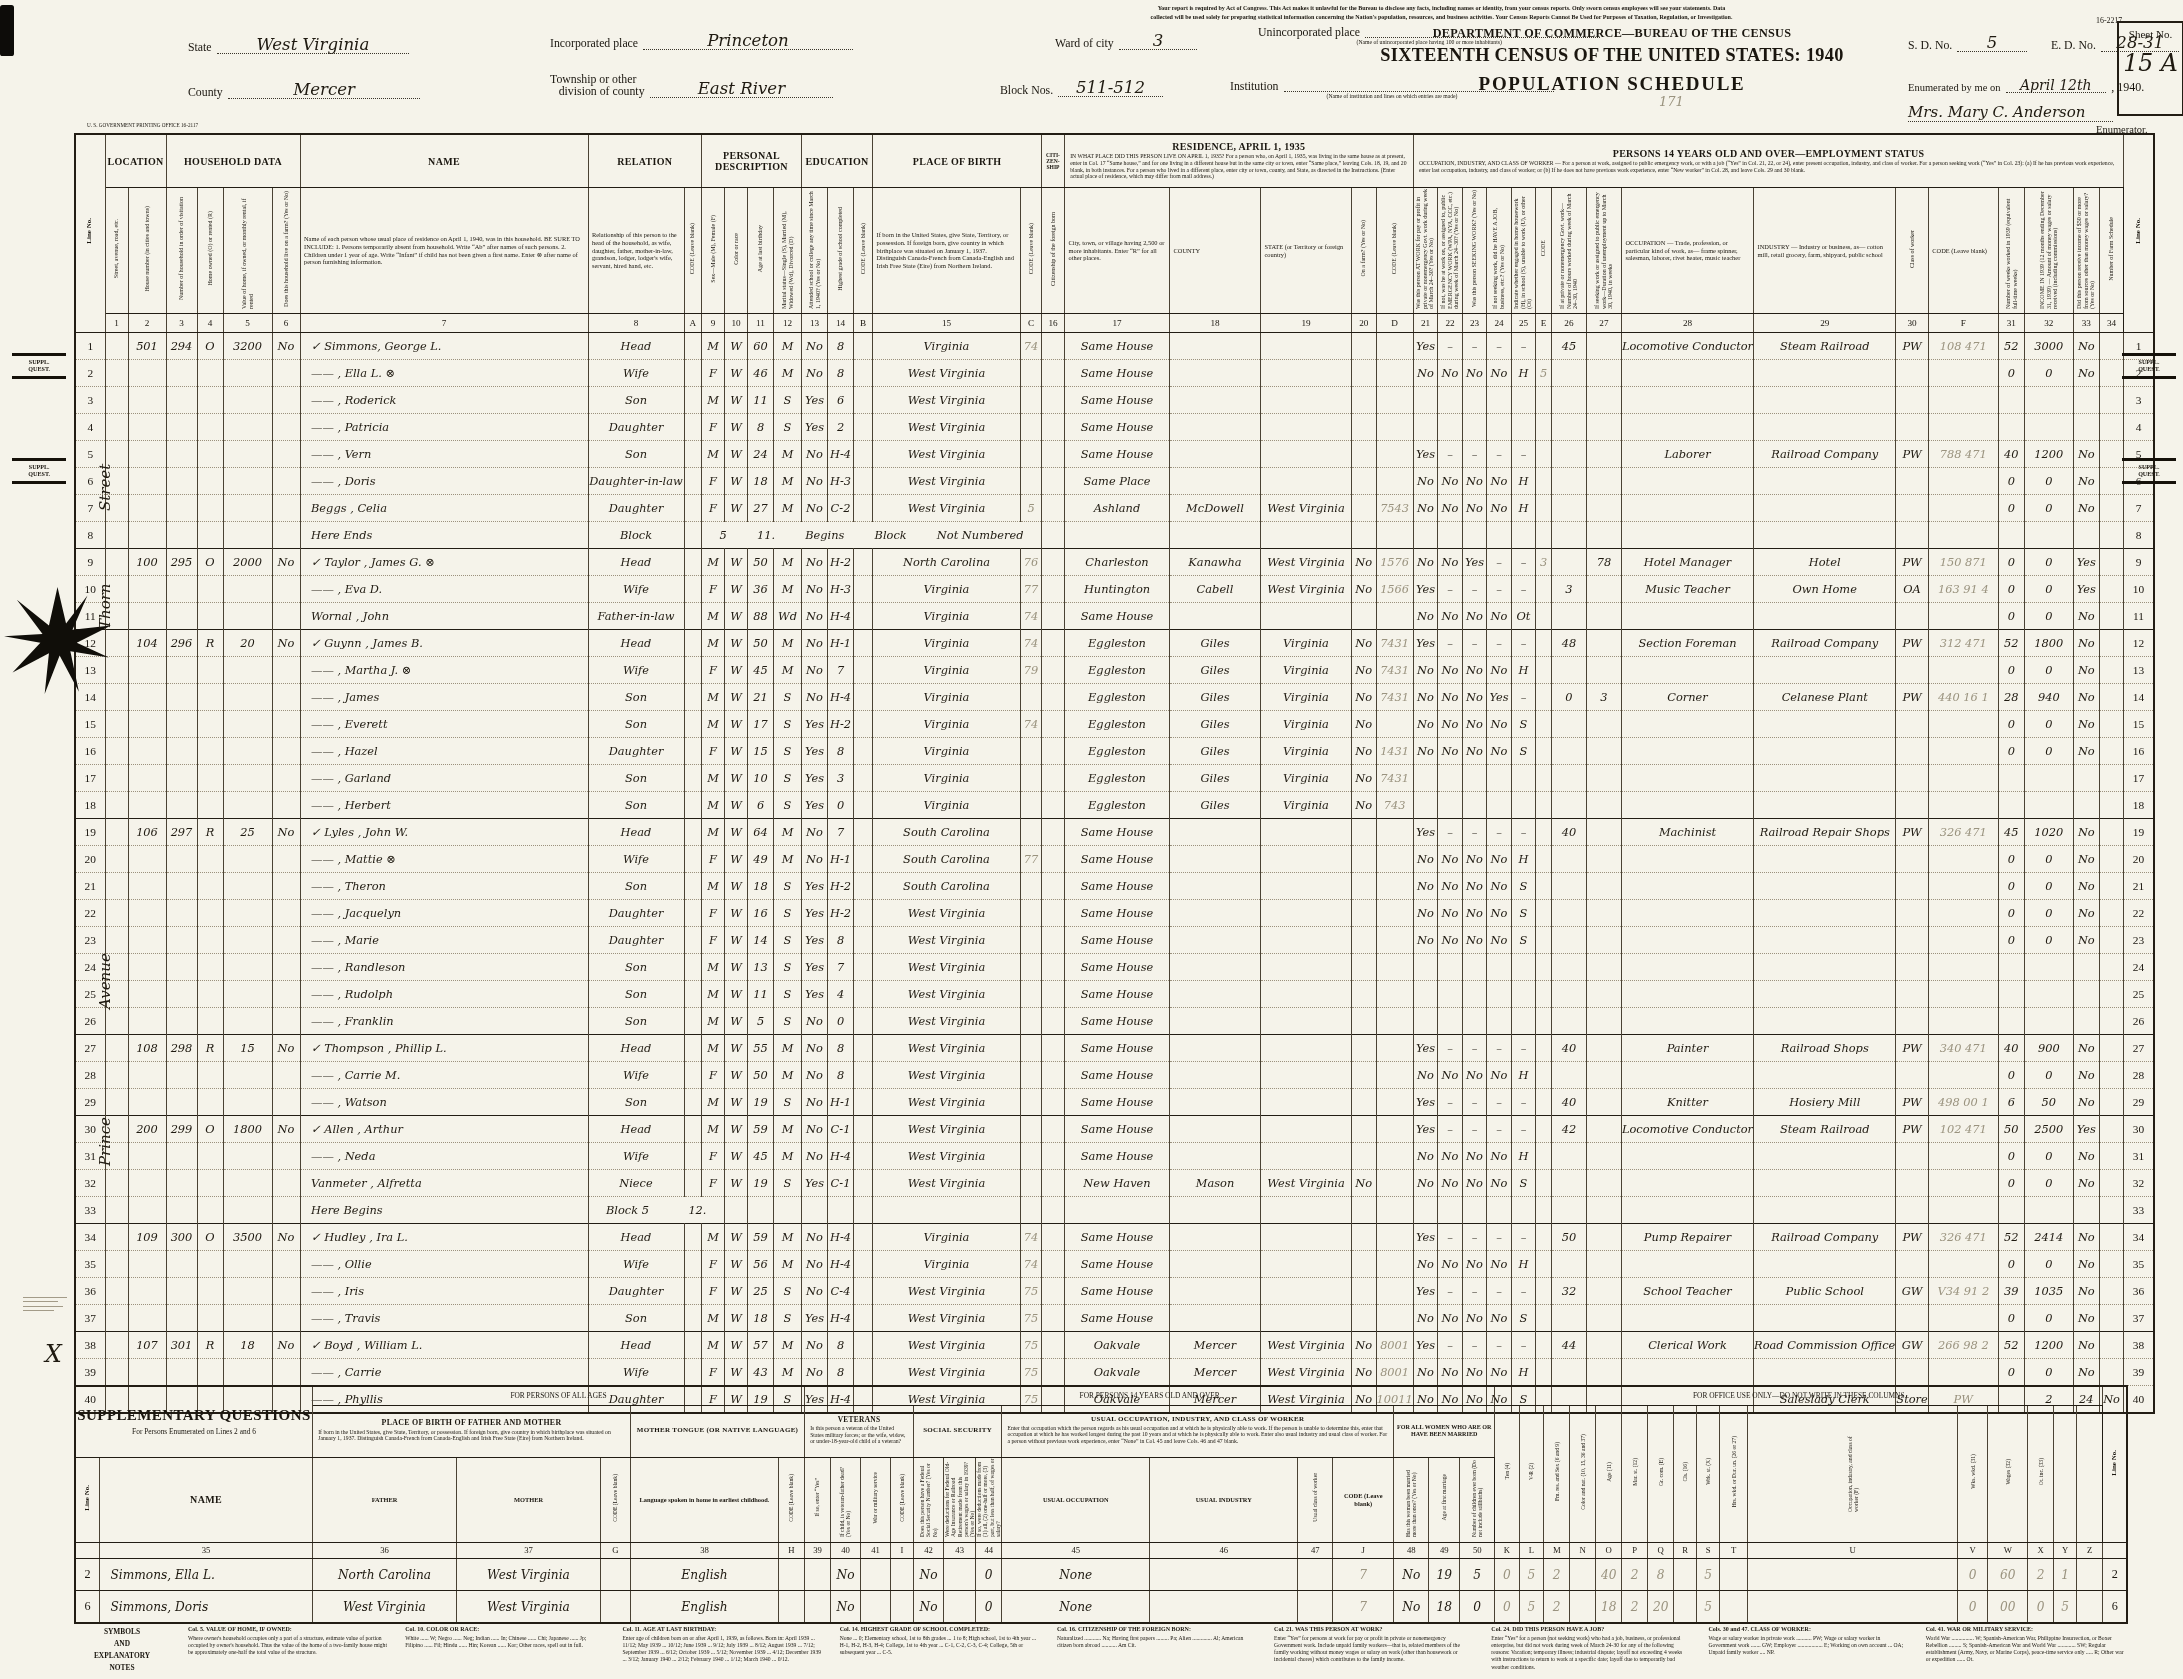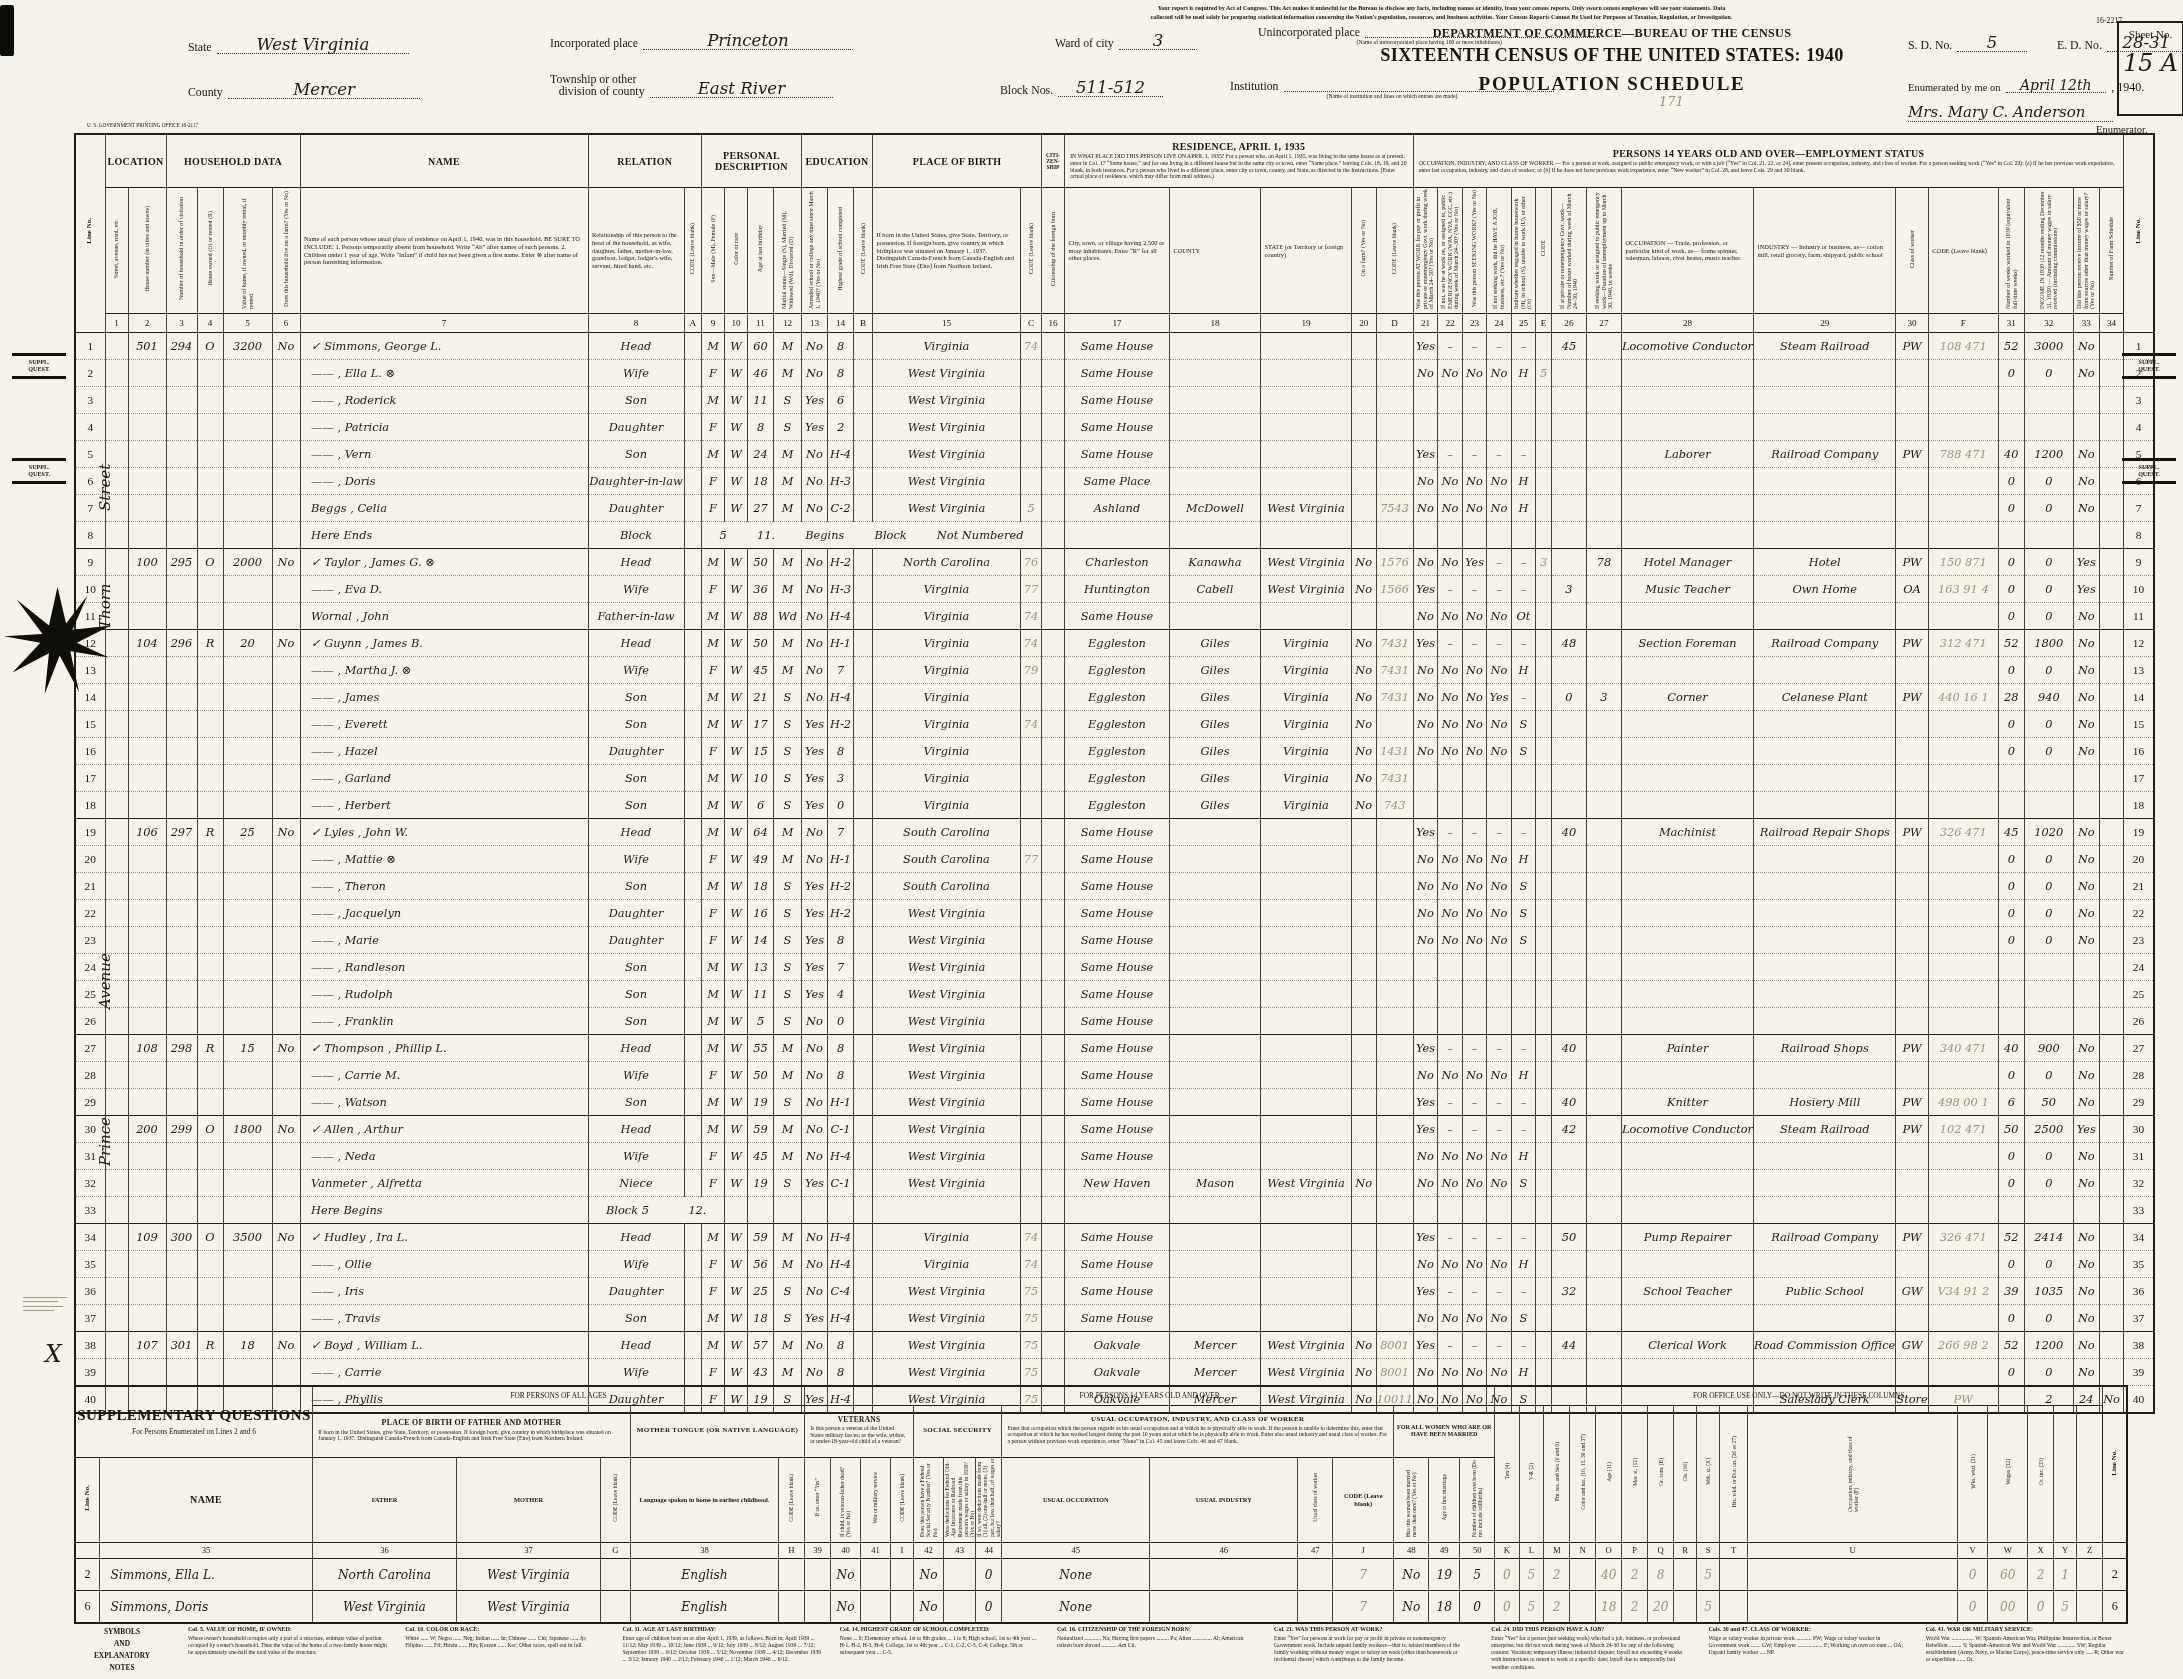--- a/index.html
+++ b/index.html
@@ -122,21 +122,21 @@
   <div class="abs" style="left:1328px;top:26px;width:568px">
     <div class="dept1">DEPARTMENT OF COMMERCE—BUREAU OF THE CENSUS</div>
     <div class="dept2" style="margin-top:3.5px">SIXTEENTH CENSUS OF THE UNITED STATES: 1940</div>
     <div class="dept3" style="margin-top:7px">POPULATION SCHEDULE</div>
   </div>
   <div class="abs hw pc" style="left:1659px;top:94px;font-size:13px">171</div>
 
   <div class="abs fld" style="left:1908px;top:35px">
     <span class="lab">S. D. No.</span>
     <span class="val hw" style="min-width:52px">5</span>
-    <span class="lab" style="margin-left:25px">E. D. No.</span>
+    <span class="lab" style="margin-left:19px">E. D. No.</span>
     <span class="val hw" style="min-width:61px">28-31</span>
   </div>
   <div class="abs fld" style="left:1908px;top:79px">
     <span class="lab" style="font-size:10.5px">Enumerated by me on</span>
     <span class="val hw" style="min-width:83px;font-size:14px">April 12th</span>
     <span class="lab" style="font-size:12px">, 1940.</span>
   </div>
   <div class="abs hw" style="left:1908px;top:103px;width:205px;text-align:left;font-size:15px;border-bottom:1.3px dotted #3a352a">Mrs. Mary C. Anderson</div>
   <div class="abs" style="left:2096px;top:124px;font-size:10.5px">Enumerator.</div>
   <div class="abs sheetbox" style="left:2117px;top:21px;width:63px;height:91px">

